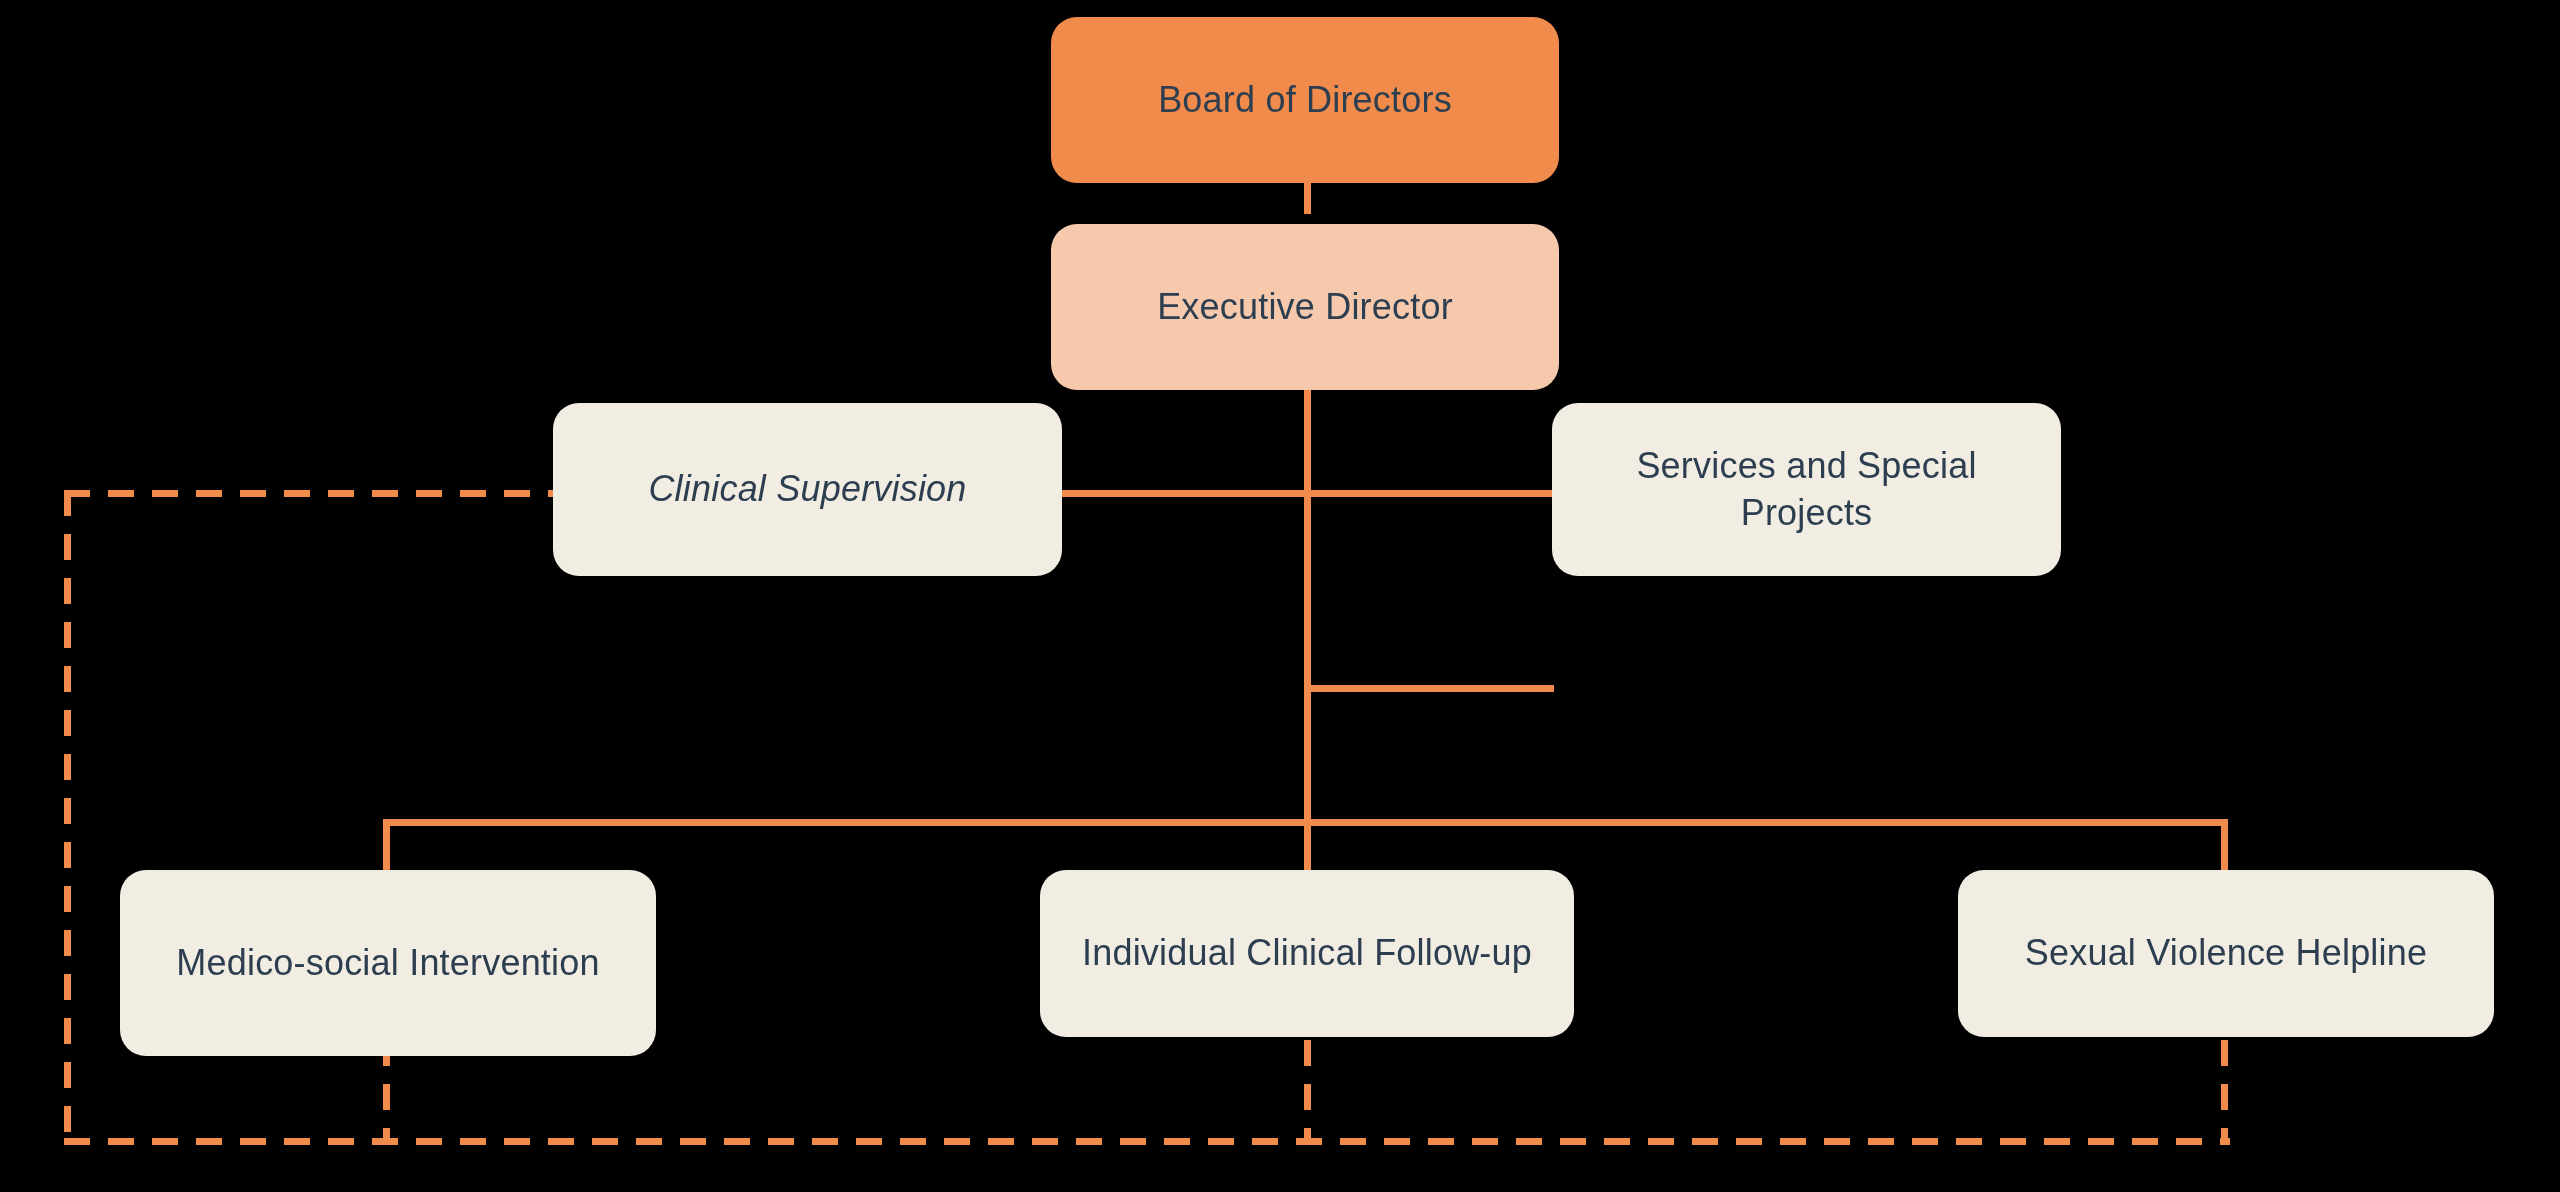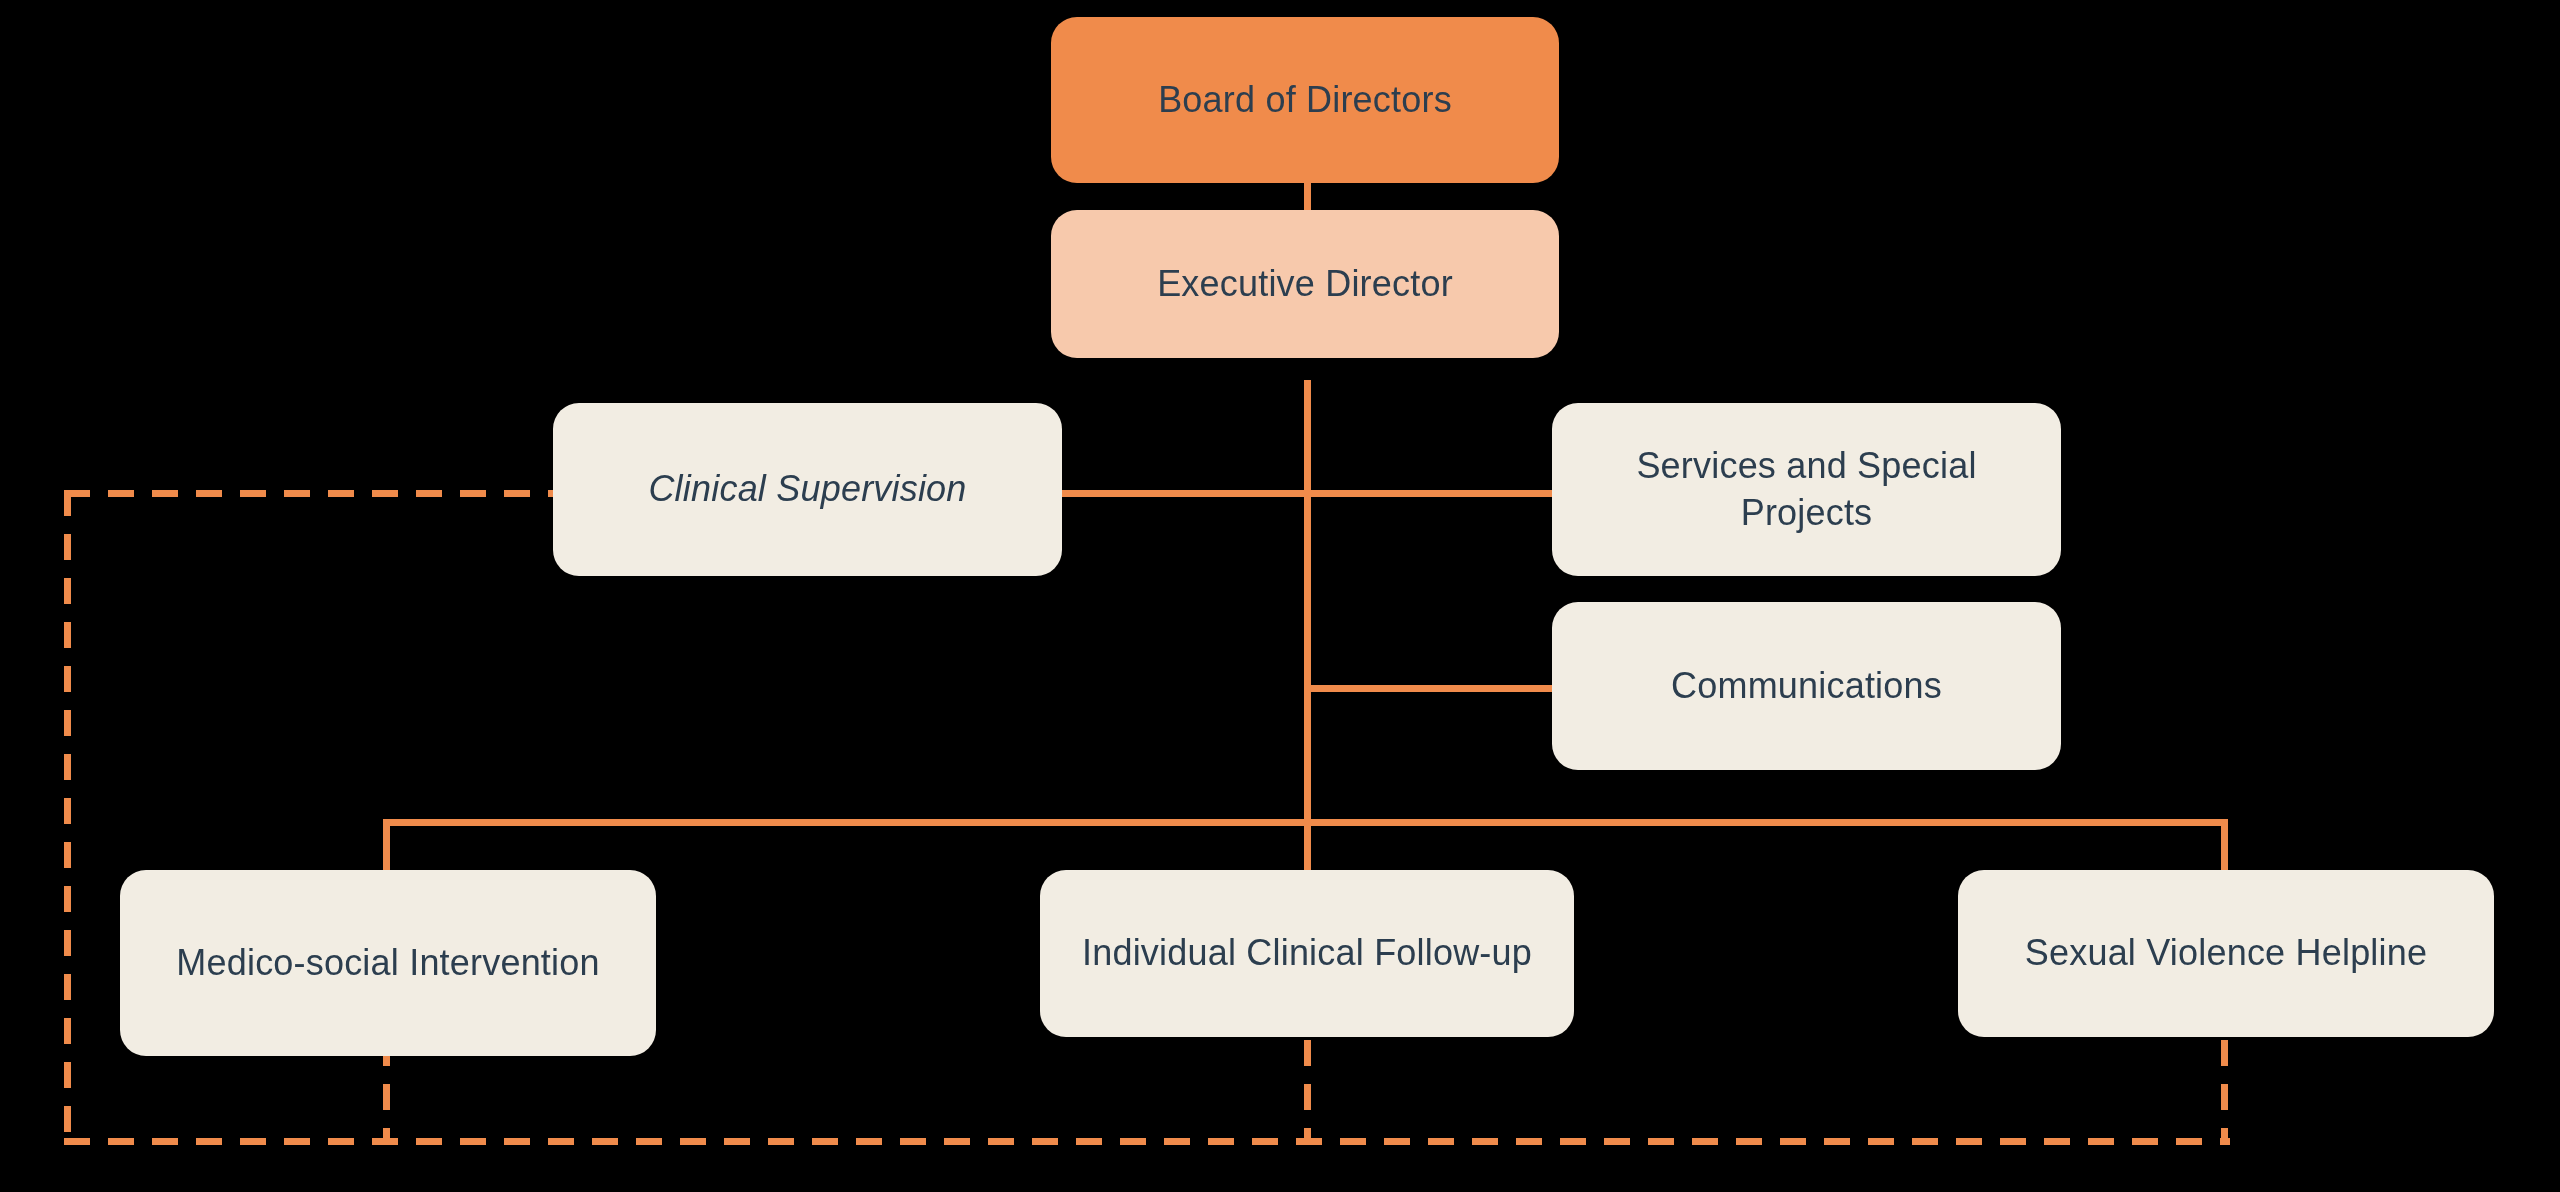--- a/index.html
+++ b/index.html
@@ -90,36 +90,33 @@
   <div class="dash-v" style="left:383px; top:1040px; height:100px;"></div>
 
   <div class="dash-v" style="left:1304px; top:1040px; height:100px;"></div>
 
   <div class="dash-v" style="left:2221px; top:1040px; height:100px;"></div>
 
   <div class="node node-root" style="left:1051px; top:17px; width:508px; height:166px;">
     <span>Board of Directors</span>
   </div>
 
-  <div class="node node-exec" style="left:1051px; top:210px; width:508px; height:148px;">
+  <div class="node node-exec" style="left:1051px; top:224px; width:508px; height:166px;">
     <span>Executive Director</span>
   </div>
 
   <div class="node node-standard" style="left:553px; top:403px; width:509px; height:173px;font-style:italic;">
     <span>Clinical Supervision</span>
   </div>
 
   <div class="node node-standard" style="left:1552px; top:403px; width:509px; height:173px; flex-direction:column;">
     <span>Services and Special</span>
     <span>Projects</span>
   </div>
 
-  <div class="node node-standard" style="left:1552px; top:602px; width:509px; height:168px;">
-    <span>Communications</span>
-  </div>
 
   <div class="node node-standard" style="left:120px; top:870px; width:536px; height:186px;">
     <span>Medico-social Intervention</span>
   </div>
 
   <div class="node node-standard" style="left:1040px; top:870px; width:534px; height:167px;">
     <span>Individual Clinical Follow-up</span>
   </div>
 
   <div class="node node-standard" style="left:1958px; top:870px; width:536px; height:167px;">

